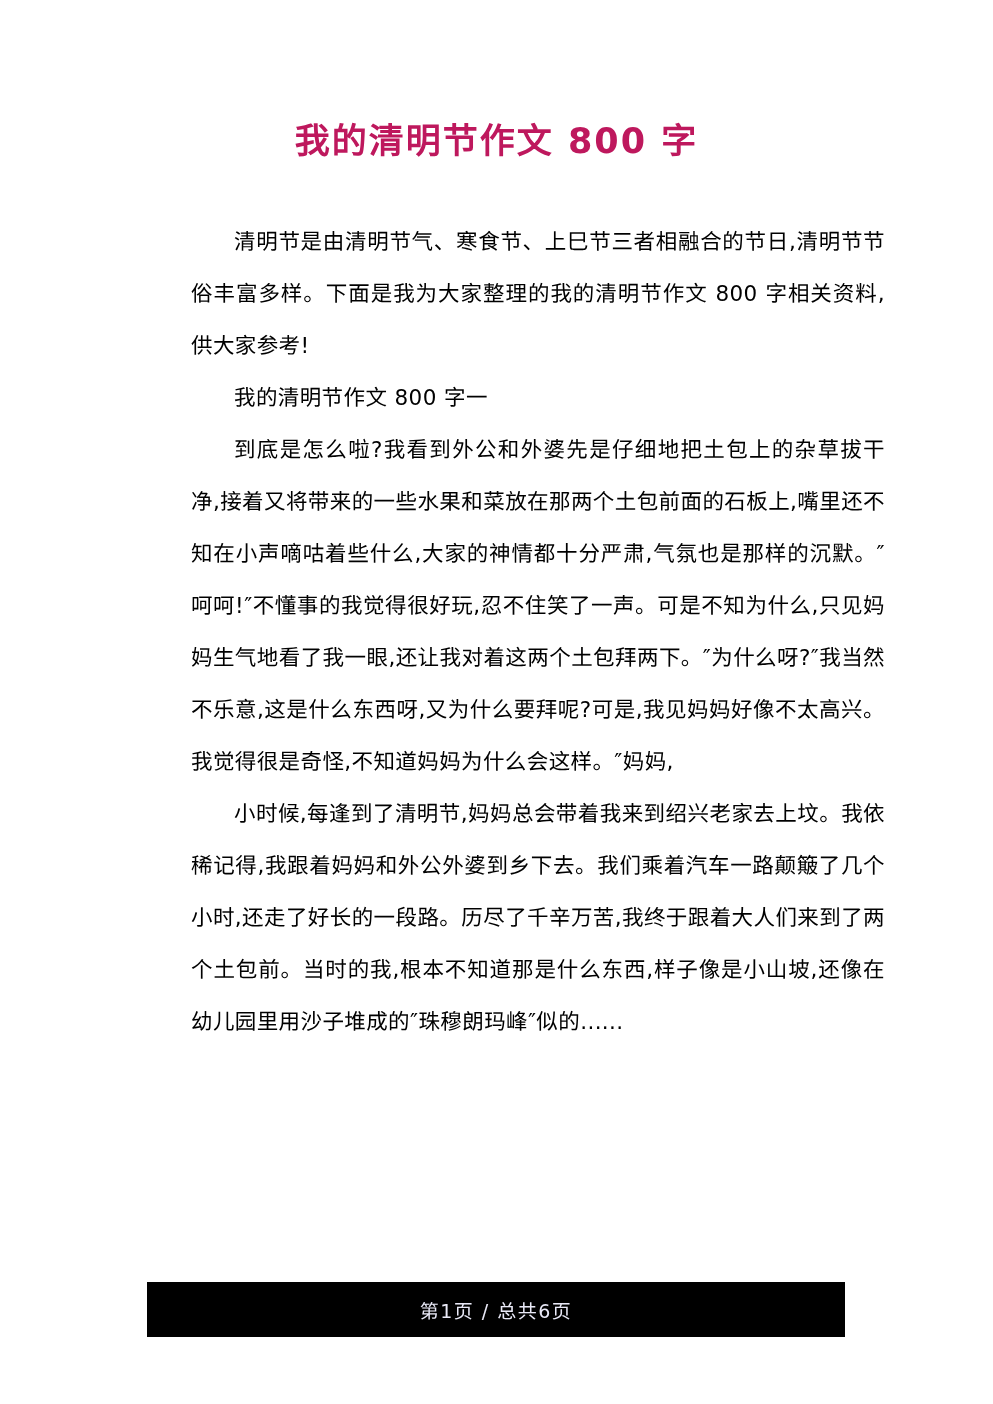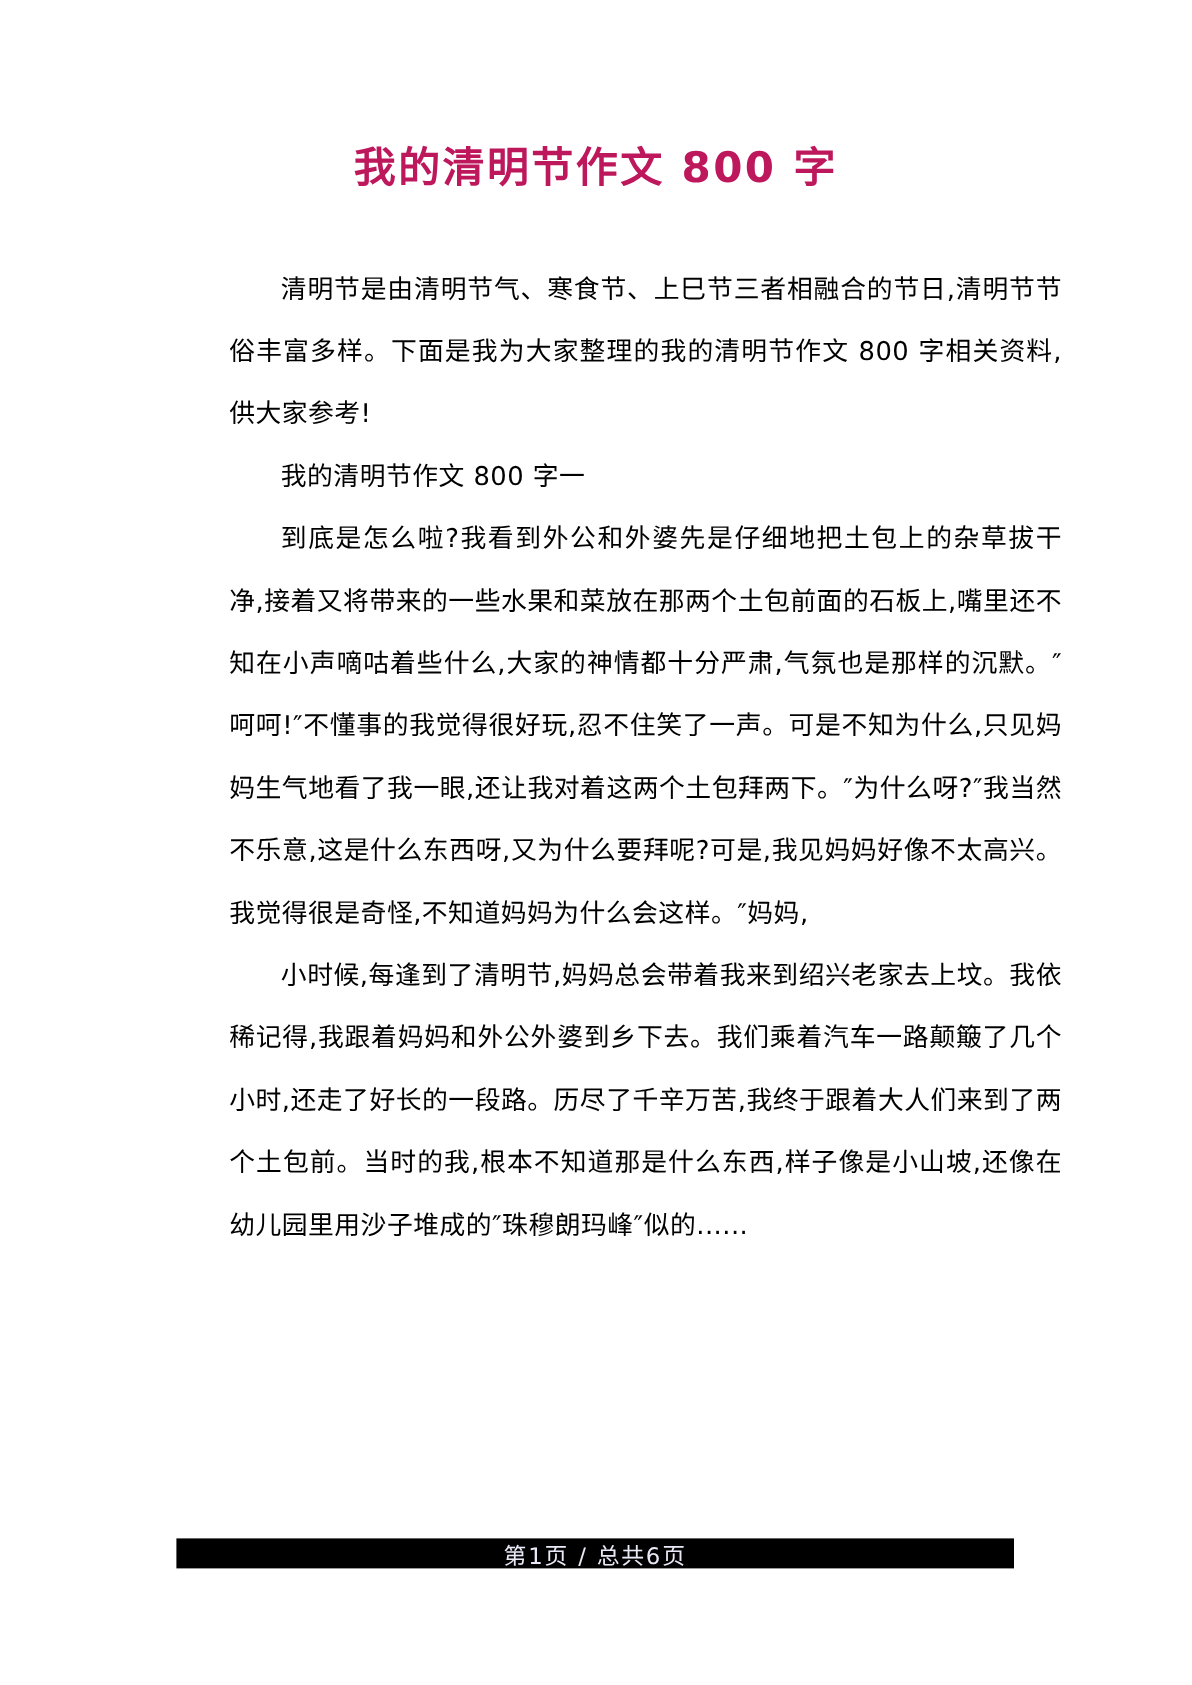--- a/index.html
+++ b/index.html
@@ -60,21 +60,21 @@
 
   .para.no-indent {
     text-indent: 2em;
   }
 
   .footer-bar {
     position: absolute;
     left: 147px;
     top: 1282px;
     width: 698px;
-    height: 25px;
+    height: 55px;
     background: #000000;
     display: flex;
     align-items: center;
     justify-content: center;
   }
 
   .footer-text {
     color: #e9e9f7;
     font-family: "DejaVu Sans", "Liberation Sans", sans-serif;
     font-size: 19px;

